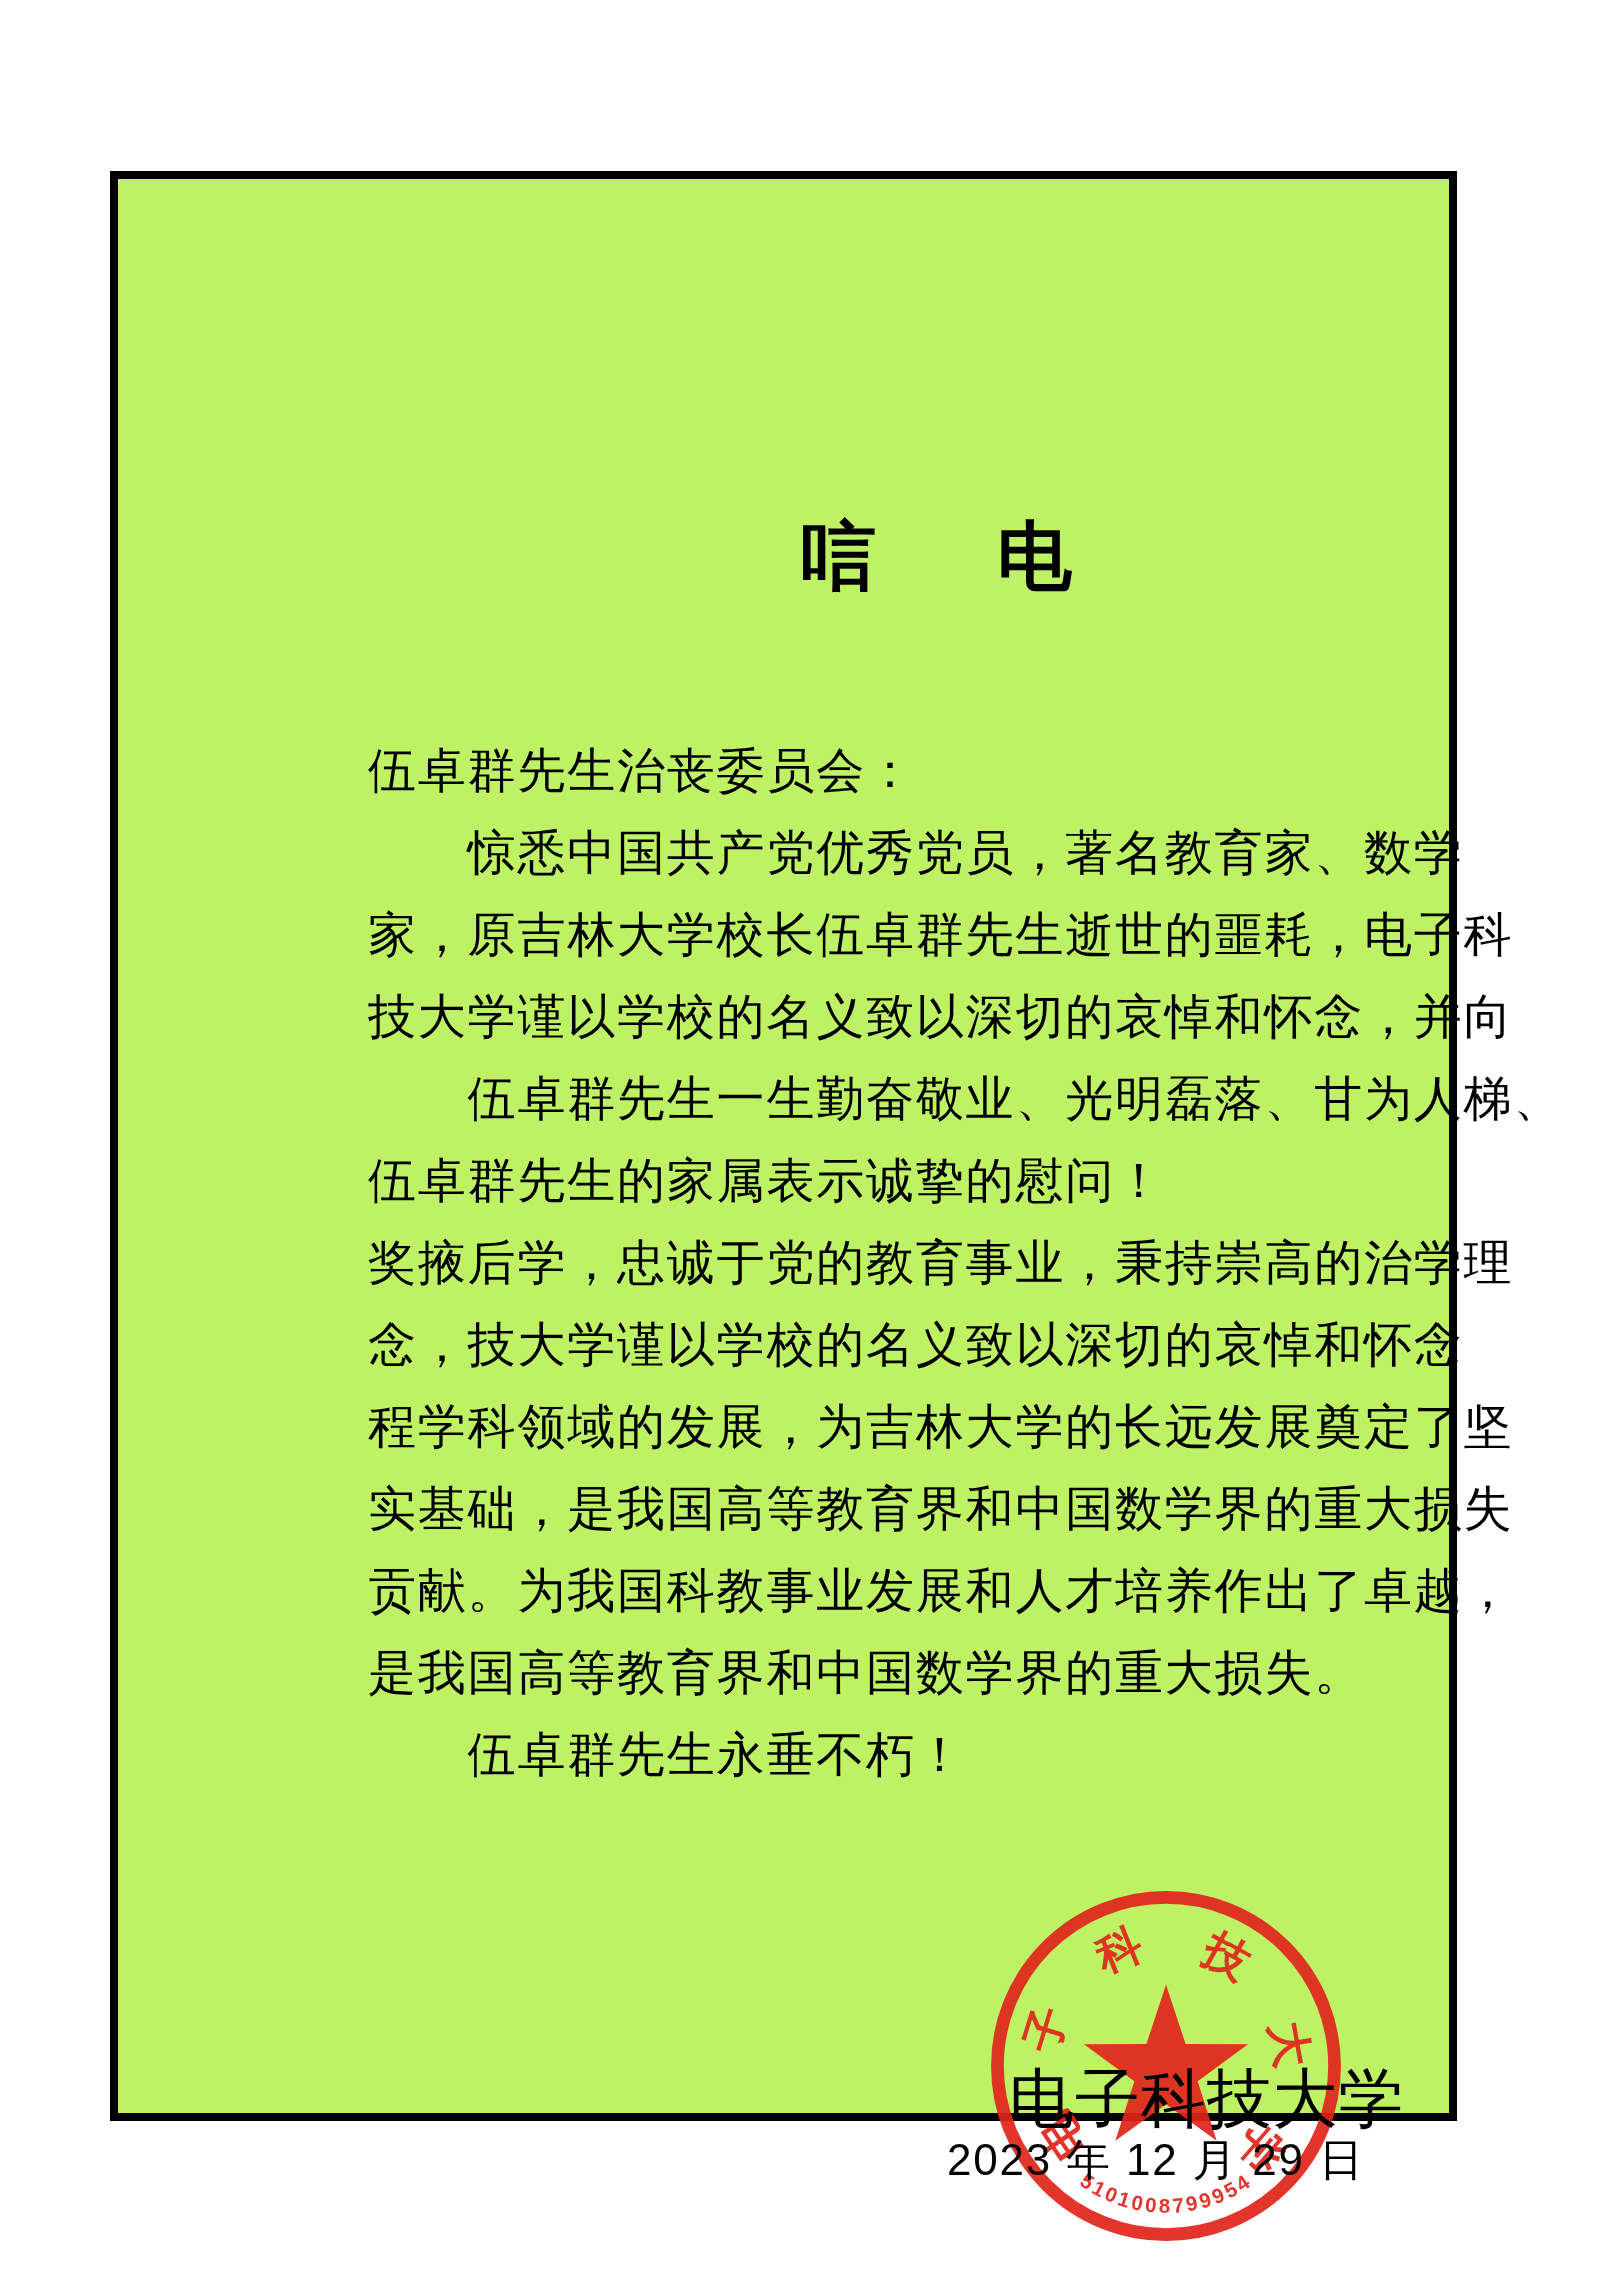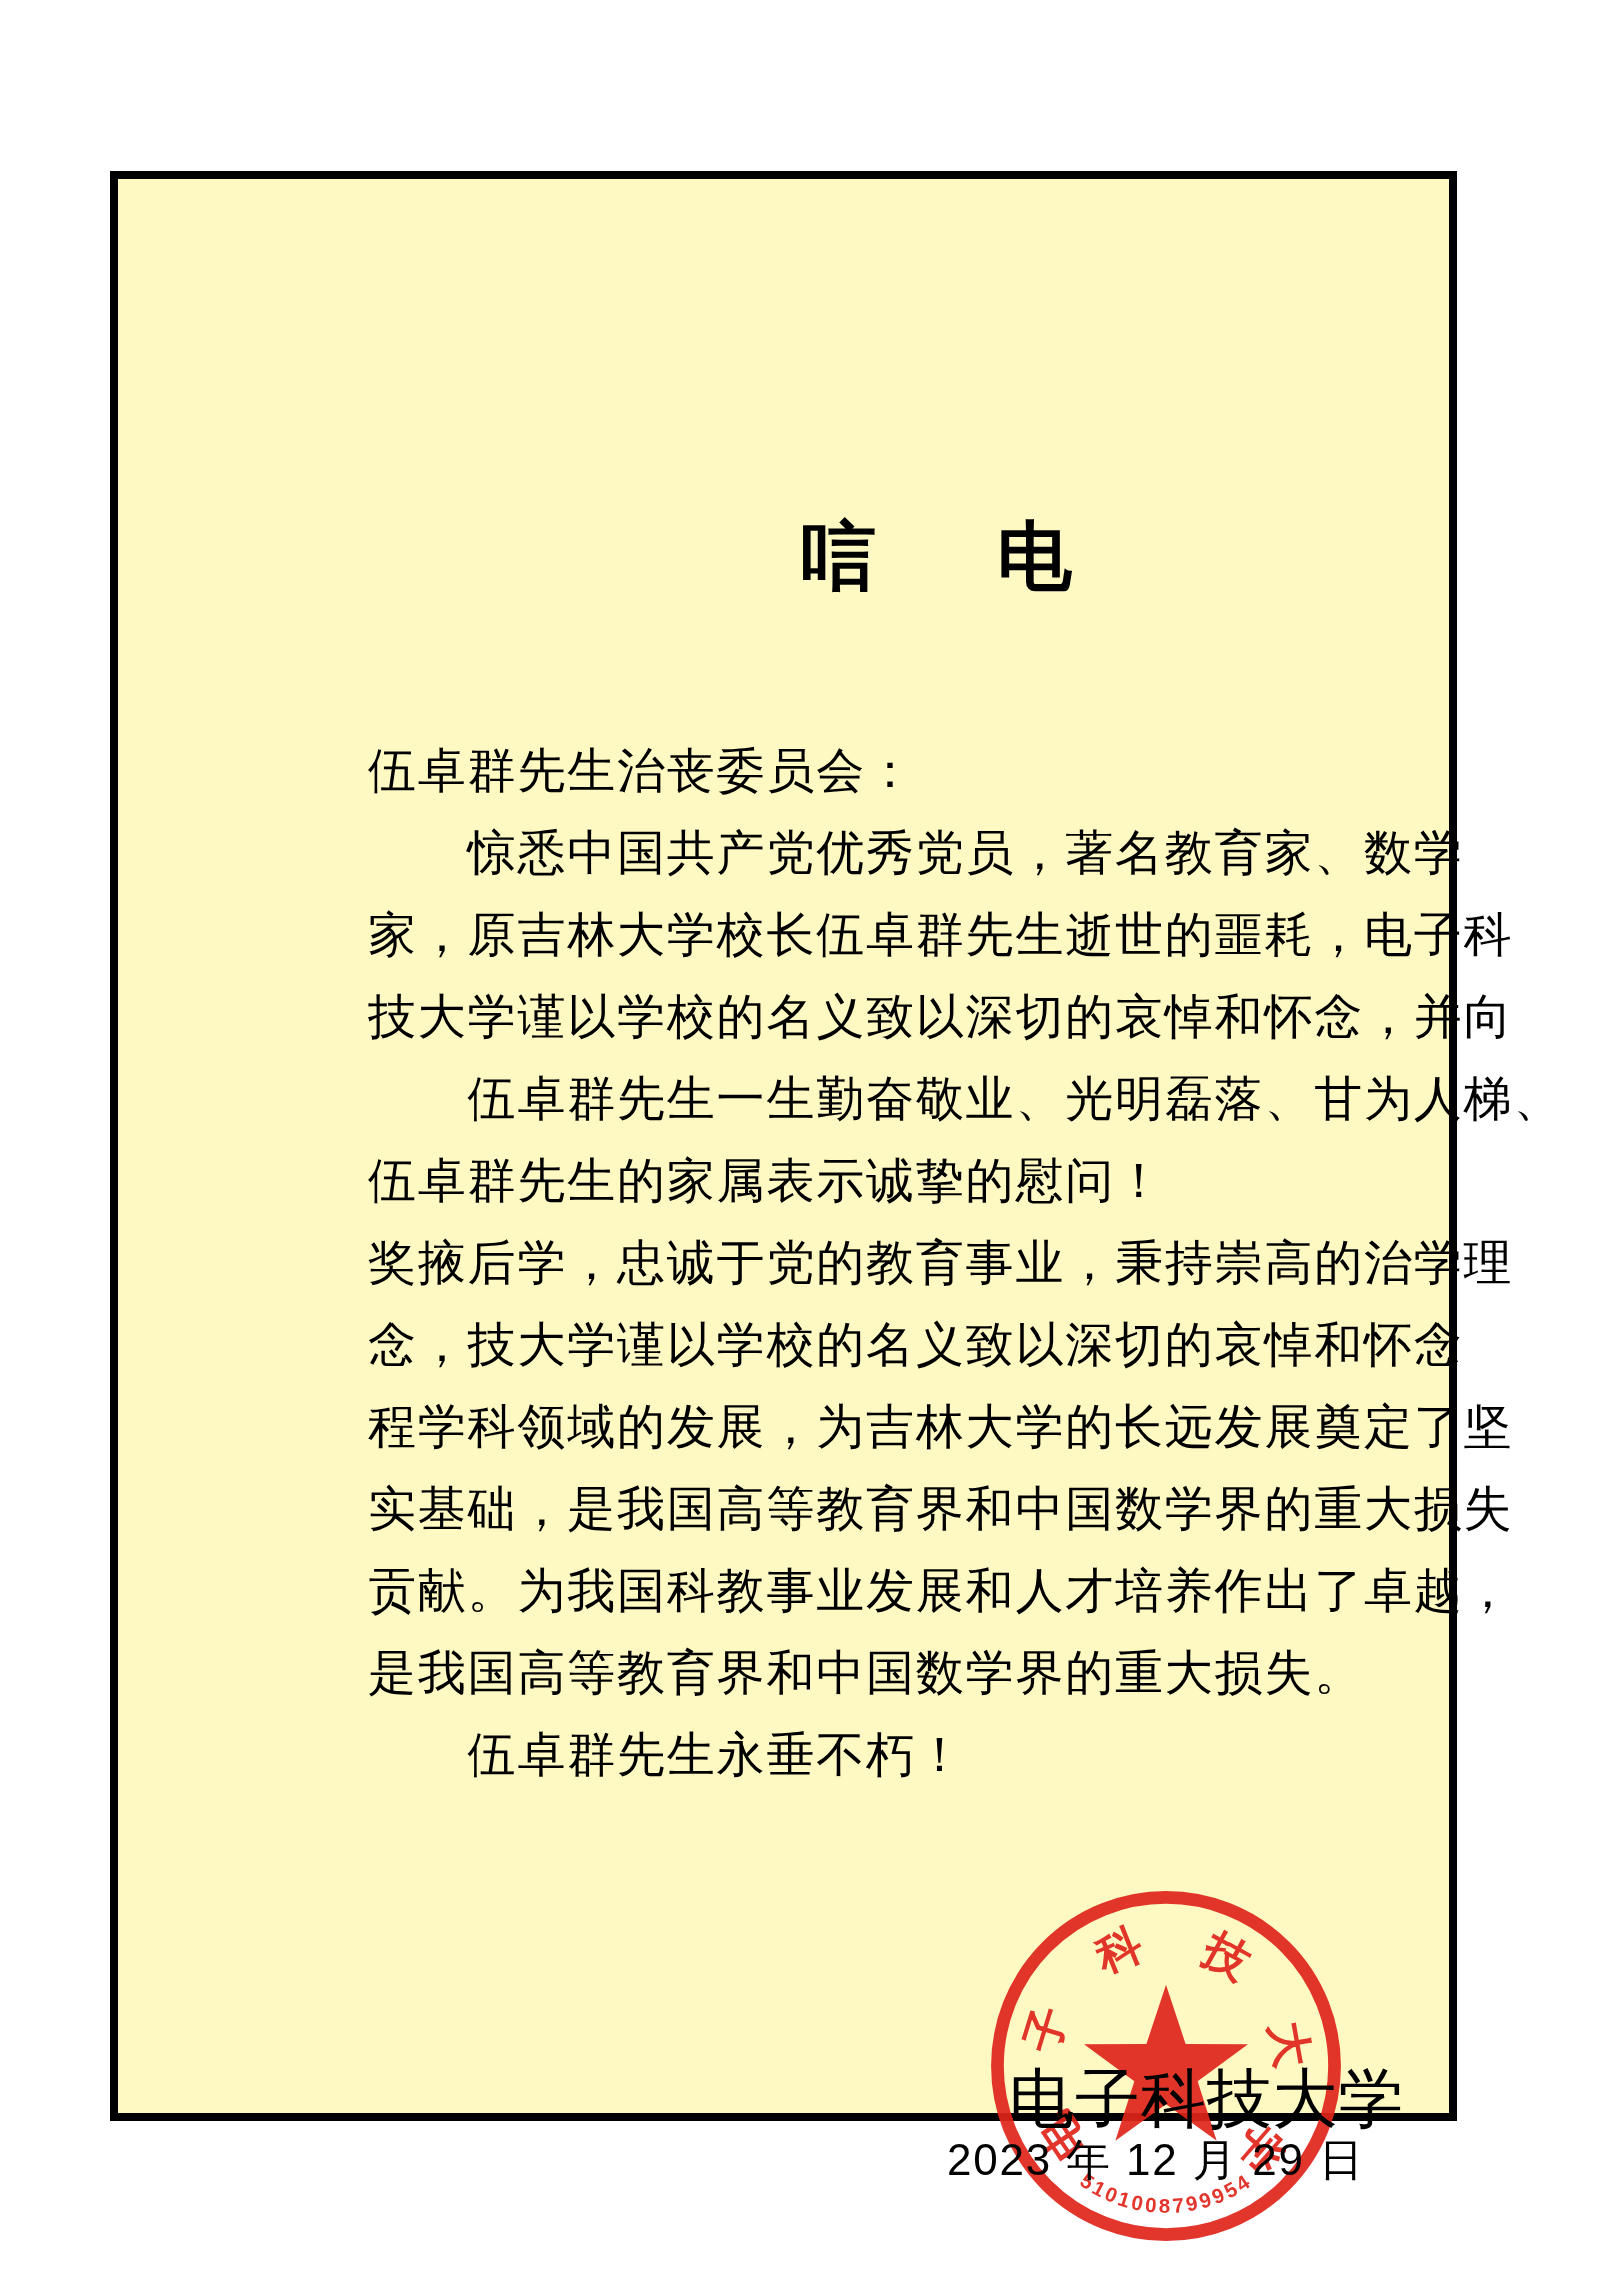--- a/index.html
+++ b/index.html
@@ -8,21 +8,21 @@
     background:#ffffff;
     font-family:"Liberation Sans", sans-serif;
     position:relative;
     color:#000;
   }
   .page{position:absolute;left:0;top:0;width:1622px;height:2293px;background:#fff;overflow:hidden;}
   .frame{
     position:absolute;left:110px;top:171px;
     width:1331px;height:1934px;
     border:8px solid #000;
-    background:#fef9c3;
+    background:#bef264;
   }
   .doc-title{
     position:absolute;left:248px;top:328px;width:1164px;
     margin:0;
     font-size:75px;font-weight:bold;
     letter-spacing:23px;
     text-align:center;
     white-space:nowrap;
   }
   .doc-body{

